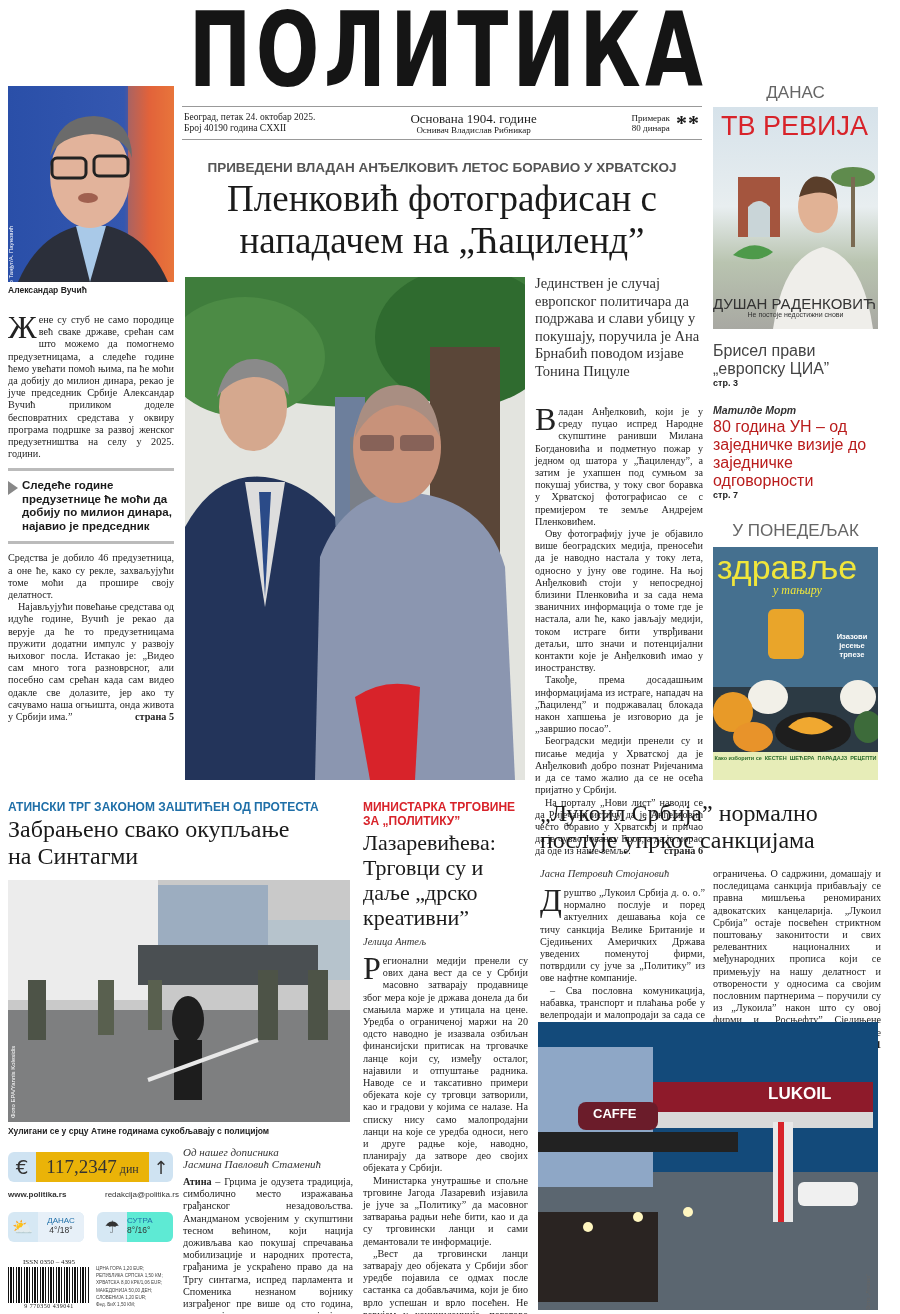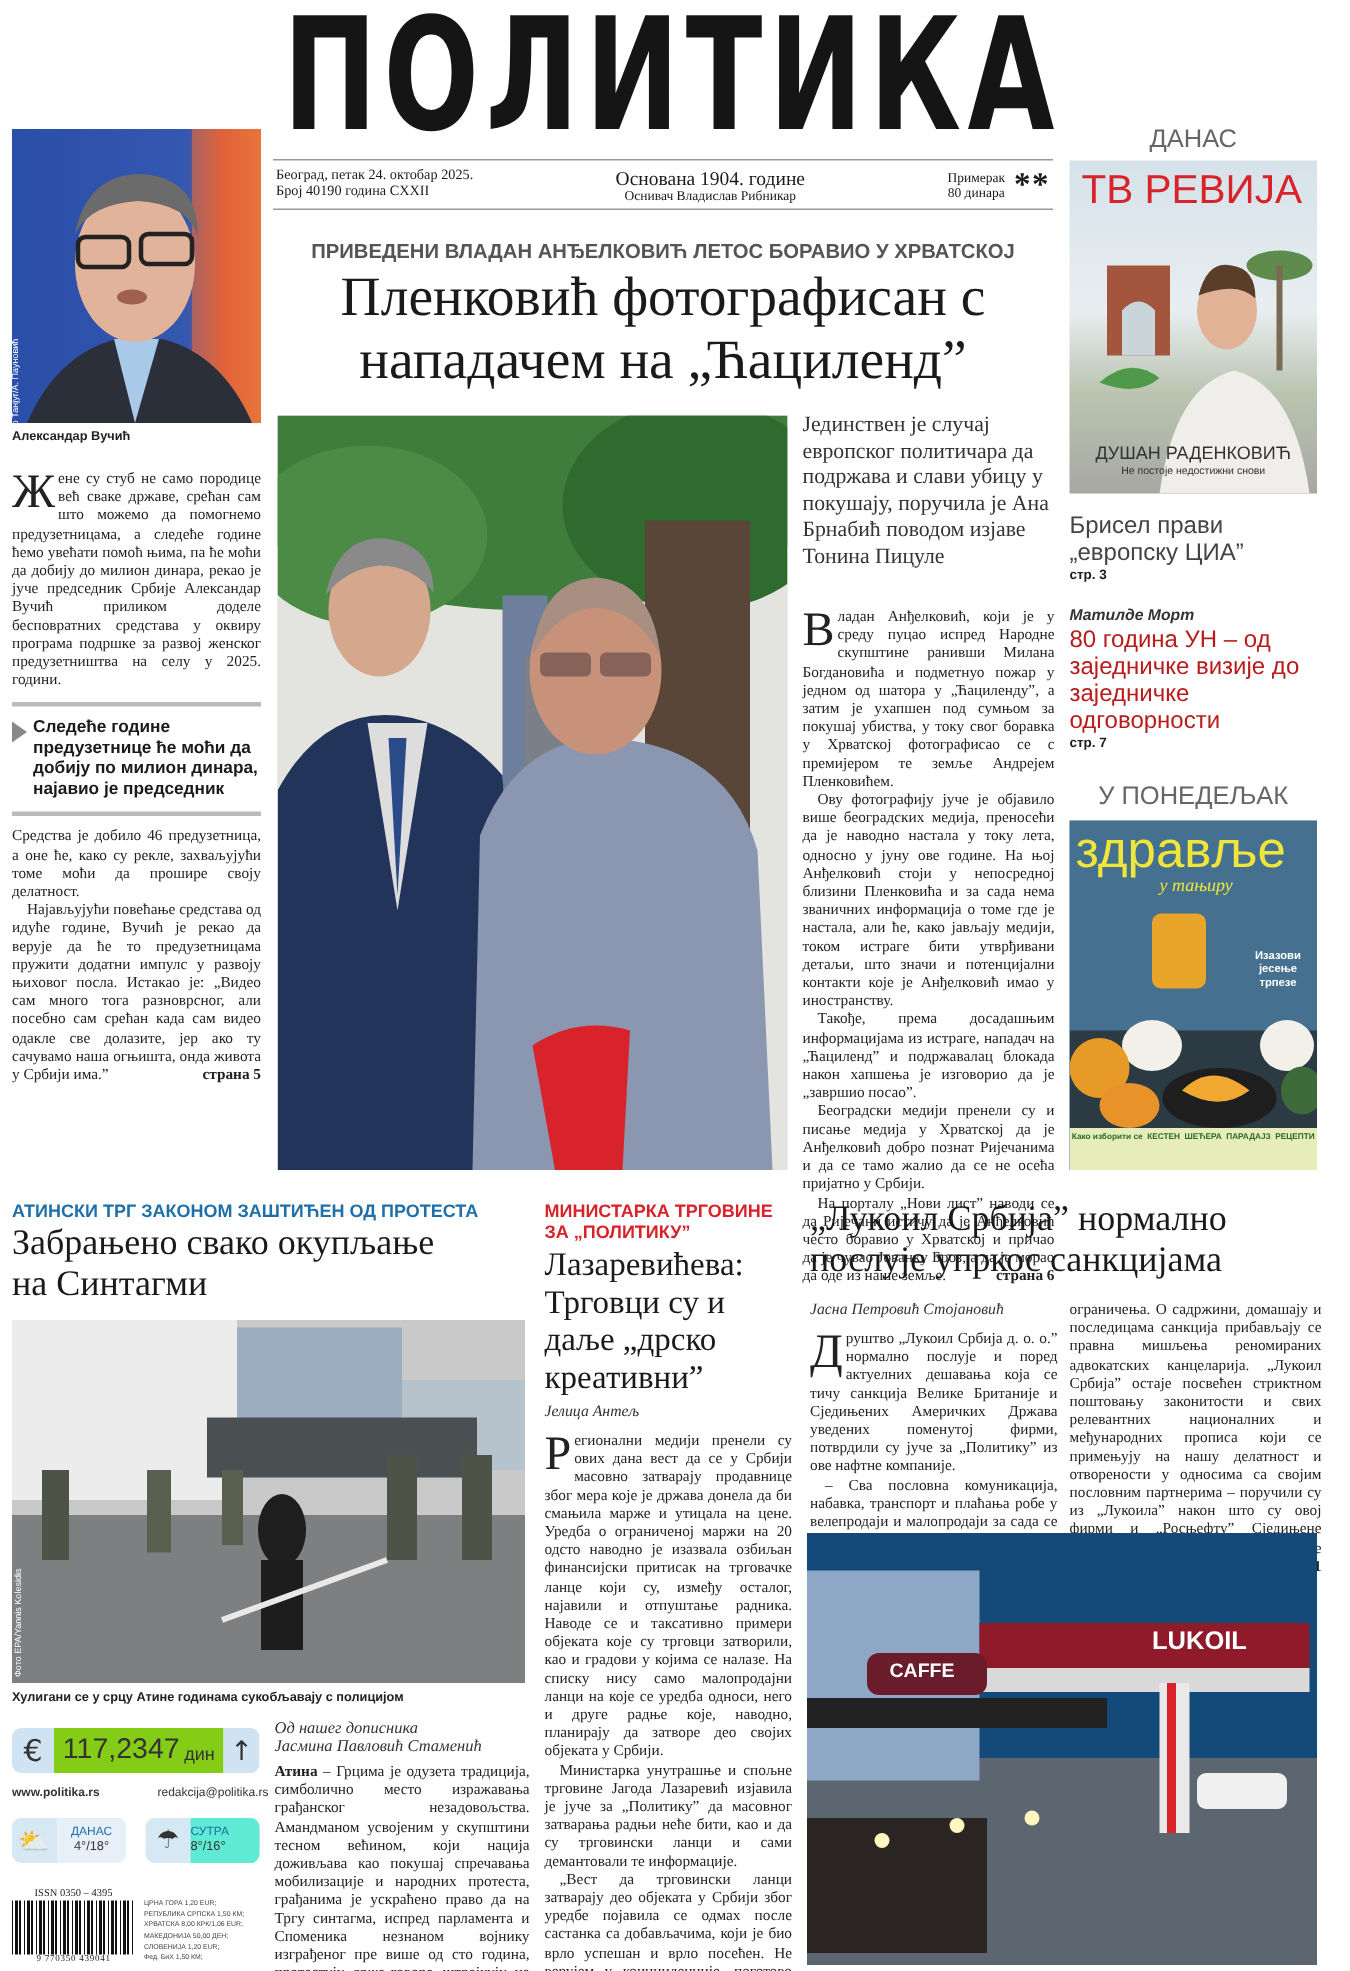--- a/index.html
+++ b/index.html
@@ -123,21 +123,21 @@
     <rect x="25" y="70" width="42" height="60" fill="#a4553e"></rect>
     <path d="M35 130 L35 100 Q46 88 57 100 L57 130Z" fill="#c9d5d8"></path>
     <ellipse cx="140" cy="70" rx="22" ry="10" fill="#5f8b4d"></ellipse>
     <rect x="138" y="70" width="4" height="70" fill="#7a6a52"></rect>
     <path d="M60 222 Q70 150 110 140 Q150 150 160 222Z" fill="#efeeea"></path>
     <ellipse cx="105" cy="100" rx="20" ry="26" fill="#e1b295"></ellipse>
     <path d="M86 90 Q92 66 108 70 Q124 72 124 92 Q112 80 86 90Z" fill="#5a3e2a"></path>
     <path d="M20 148 Q40 130 60 145 Q45 158 20 148Z" fill="#4e9a4a"></path>
   </svg>
   <div class="abs sans" style="left:8px;top:4px;font-size:27px;color:#d8232a;line-height:30px">ТВ РЕВИЈА</div>
-  <div class="abs sans" style="left:0;top:188px;width:165px;text-align:center;font-size:12px;color:#333">ДУШАН РАДЕНКОВИЋ</div>
+  <div class="abs sans" style="left:0;top:188px;width:165px;text-align:left;font-size:15px;color:#333">ДУШАН РАДЕНКОВИЋ</div>
   <div class="abs sans" style="left:0;top:204px;width:165px;text-align:center;font-size:7px;color:#333">Не постоје недостижни снови</div>
 </div>
 <div class="abs gray-head" style="left:713px;top:342px;width:170px">
   <div style="font-size:16px;line-height:18px;color:#444">Брисел прави „европску ЦИА”</div>
   <div style="font-size:9px;font-weight:bold;color:#222">стр. 3</div>
 </div>
 <div class="abs gray-head" style="left:713px;top:404px;width:170px">
   <div style="font-size:10.5px;font-style:italic;font-weight:bold;color:#333">Матилде Морт</div>
   <div style="font-size:16px;line-height:18px;color:#b91c1c;margin-top:2px">80 година УН – од заједничке визије до заједничке одговорности</div>
   <div style="font-size:9px;font-weight:bold;color:#222">стр. 7</div>
@@ -187,21 +187,21 @@
     <rect x="300" y="90" width="20" height="70" fill="#4d5347"></rect>
     <rect x="90" y="100" width="16" height="55" fill="#59604f"></rect>
     <rect x="140" y="100" width="14" height="50" fill="#59604f"></rect>
   </svg>
   <div class="abs sans" style="left:-50px;top:180px;font-size:6px;color:#fff;transform:rotate(-90deg);width:110px">Фото EPA/Yannis Kolesidis</div>
 </div>
 <div class="abs caption" style="left:8px;top:1126px;font-size:8.5px">Хулигани се у срцу Атине годинама сукобљавају с полицијом</div>
 
 <div class="abs" style="left:8px;top:1152px;width:165px;height:30px;border-radius:6px;overflow:hidden;display:flex">
   <div style="width:28px;background:#cfe3f2;display:flex;align-items:center;justify-content:center;font-family:'DejaVu Sans',sans-serif;font-size:20px;color:#333">€</div>
-  <div style="flex:1;background:#84cc16;display:flex;align-items:center;justify-content:center;gap:3px;font-family:Liberation Sans, sans-serif">
+  <div style="flex:1;background:#eab308;display:flex;align-items:center;justify-content:center;gap:3px;font-family:Liberation Serif, serif">
     <span style="font-size:19px;color:#333">117,2347</span>
     <span style="font-size:12px;color:#333;margin-top:4px">дин</span>
   </div>
   <div style="width:24px;background:#cfe3f2;display:flex;align-items:center;justify-content:center;font-family:'DejaVu Sans',sans-serif;font-size:18px;color:#333">↑</div>
 </div>
 <div class="abs sans" style="left:8px;top:1190px;font-size:8px;font-weight:bold;color:#333">www.politika.rs</div>
 <div class="abs sans" style="left:105px;top:1190px;font-size:8px;color:#333">redakcija@politika.rs</div>
 
 <div class="abs widget" style="left:8px;top:1212px;width:76px;height:30px">
   <div style="width:30px;height:30px;display:flex;align-items:center;justify-content:center;font-family:'DejaVu Sans',sans-serif;font-size:17px;color:#333">⛅</div>

